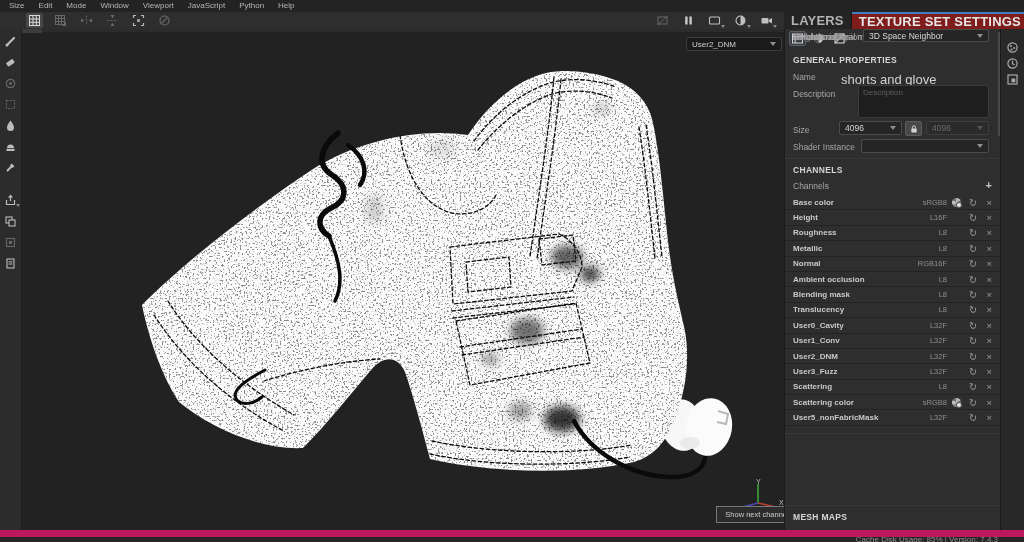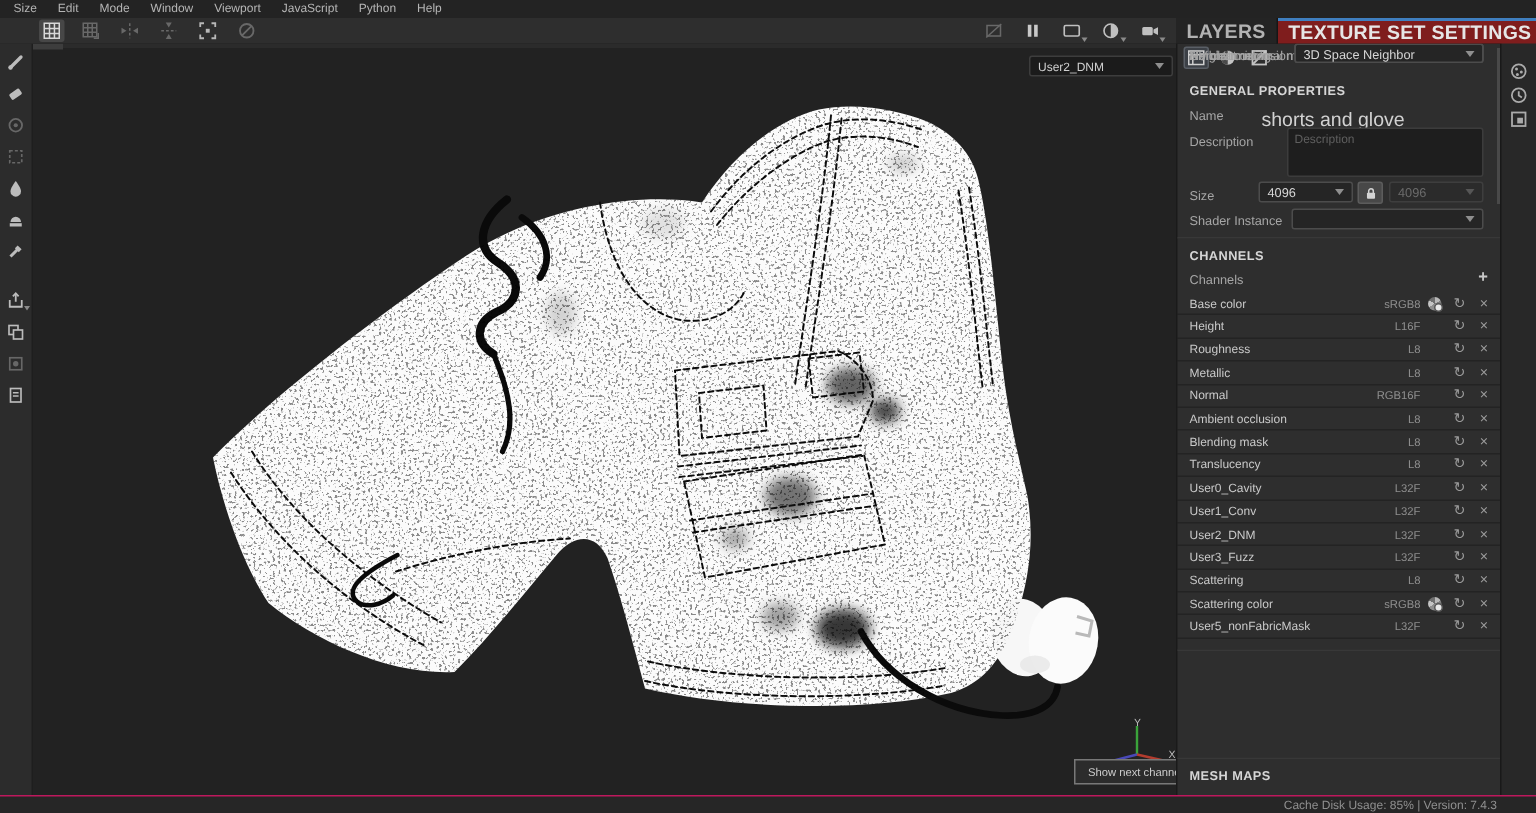--- a/index.html
+++ b/index.html
@@ -70,40 +70,40 @@
   .desc-box{position:absolute;left:73px;top:56px;width:131px;height:33px;background:#1e1e1e;
     border:1px solid #3c3c3c;border-radius:2px;resize:none;color:#cfcfcf;font-size:8px;
     font-family:"Liberation Sans",sans-serif;padding:2px 4px;outline:none}
   .desc-box::placeholder{color:#5f5f5f}
   .lock-btn{position:absolute;left:120px;top:92px;width:17px;height:15px;background:#484848;
     border:1px solid #5c5c5c;border-radius:2px;display:flex;align-items:center;justify-content:center}
   .plus-btn{position:absolute;right:8px;font-size:11px;color:#c8c8c8;font-weight:bold;line-height:10px}
   .channel-list{position:absolute;left:0;top:166px;width:216px}
   .channel-row{position:relative;height:15.4px;border-bottom:1px solid rgba(0,0,0,.22);
     display:flex;align-items:center}
-  .ch-name{position:absolute;left:8px;font-size:8px;font-weight:normal;color:#c9c9c9;white-space:nowrap}
+  .ch-name{position:absolute;left:8px;font-size:8px;font-weight:bold;color:#c9c9c9;white-space:nowrap}
   .ch-format{position:absolute;right:54px;font-size:7.5px;color:#8f8f8f}
   .ch-chip{position:absolute;right:40px;width:9px;height:9px;border-radius:50%;
     background:conic-gradient(#b9b9b9 0 60deg,#7c7c7c 0 120deg,#d8d8d8 0 180deg,#8e8e8e 0 240deg,#c4c4c4 0 300deg,#6f6f6f 0)}
   .ch-chip::after{content:"";position:absolute;right:-1px;bottom:-1px;width:4px;height:4px;
     border-radius:50%;background:#e8e8e8;border:1px solid #555}
   .ch-refresh{position:absolute;right:24px;font-size:9.5px;color:#9b9b9b;line-height:9px}
   .ch-close{position:absolute;right:9px;font-size:9.5px;color:#9b9b9b;line-height:9px}
   .mix-row{position:absolute;left:0;width:216px;height:14px}
   .mix-row .lbl{position:absolute;left:8px;top:3px}
   .mix-dd{left:78px;top:0;width:126px;height:13px}
 
   
   .rightstrip{position:absolute;left:1000px;top:12px;width:24px;height:518px;background:#282828;
     border-left:1px solid #191919;display:flex;flex-direction:column;align-items:center;z-index:22}
   .rs-ic{width:14px;height:14px;display:flex;align-items:center;justify-content:center}
 
   
   .statusbar{position:absolute;left:0;top:530px;width:1024px;height:12px;background:#262626;
-    border-top:1px solid #be185d;display:flex;align-items:center;justify-content:flex-end;
+    border-top:7px solid #be185d;display:flex;align-items:center;justify-content:flex-end;
     padding-right:26px;z-index:40}
   .statusbar span{font-size:8px;color:#8f8f8f}
 </style>
 </head>
 <body>
 
 <div id="app">
 
   <div class="menubar">
     <div style="display:flex">

